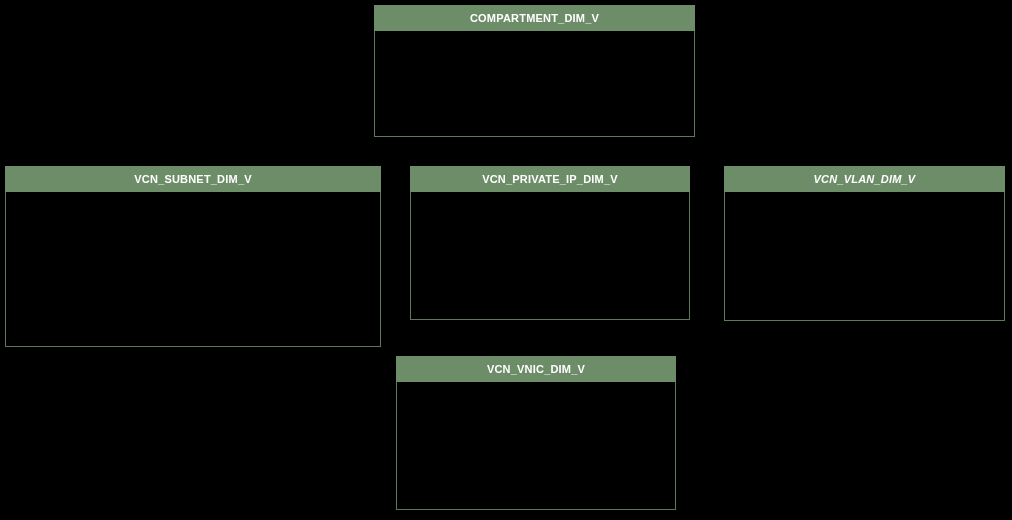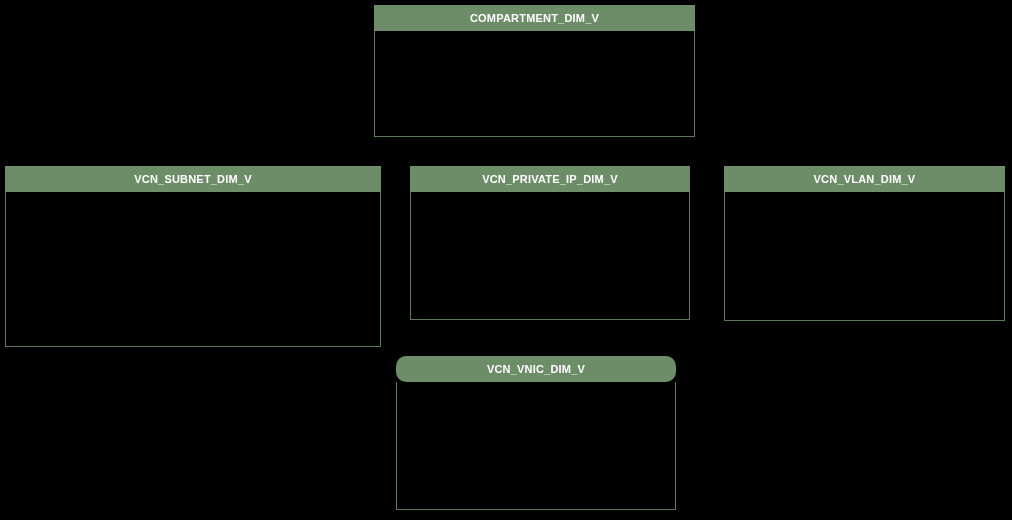--- a/index.html
+++ b/index.html
@@ -65,25 +65,25 @@
       <div class="entity-body" style="height: 155px; background: rgb(0, 0, 0); border-color: rgb(93, 122, 88);">
         <ul class="entity-attrs"></ul>
       </div>
     </div>
     <div class="entity" style="left: 396px; top: 166px; width: 280px; height: 154px; margin-left: 14px;">
       <div class="entity-header" style="background: rgb(109, 141, 104); color: rgb(255, 255, 255);">VCN_PRIVATE_IP_DIM_V</div>
       <div class="entity-body" style="height: 128px; background: rgb(0, 0, 0); border-color: rgb(93, 122, 88);">
         <ul class="entity-attrs"></ul>
       </div>
     </div>
-    <div class="entity" style="left: 724px; top: 166px; width: 281px; height: 155px;">
+    <div class="entity" style="left: 724px; top: 166px; width: 281px; height: 155px; font-style: italic;">
       <div class="entity-header" style="background: rgb(109, 141, 104); color: rgb(255, 255, 255);">VCN_VLAN_DIM_V</div>
       <div class="entity-body" style="height: 129px; background: rgb(0, 0, 0); border-color: rgb(93, 122, 88);">
         <ul class="entity-attrs"></ul>
       </div>
     </div>
     <div class="entity" style="left: 396px; top: 356px; width: 280px; height: 154px;">
-      <div class="entity-header" style="background: rgb(109, 141, 104); color: rgb(255, 255, 255); border-radius: 10px;">VCN_VNIC_DIM_V</div>
+      <div class="entity-header" style="background: rgb(109, 141, 104); color: rgb(255, 255, 255);">VCN_VNIC_DIM_V</div>
       <div class="entity-body" style="height: 128px; background: rgb(0, 0, 0); border-color: rgb(93, 122, 88);">
         <ul class="entity-attrs"></ul>
       </div>
     </div>
   </div>
 
 </body></html>

